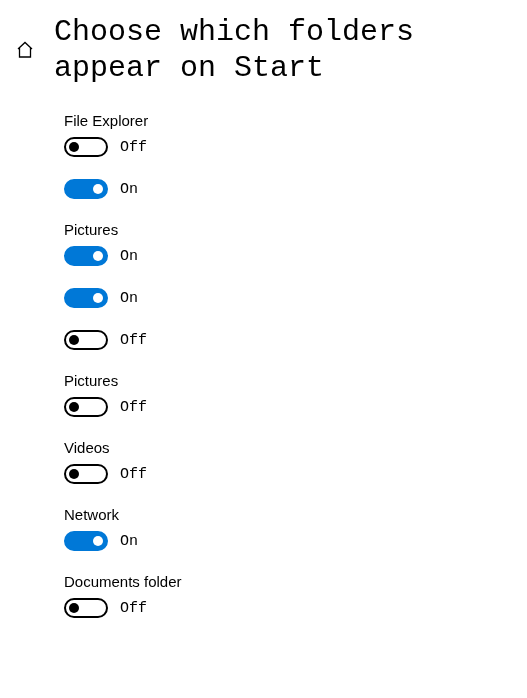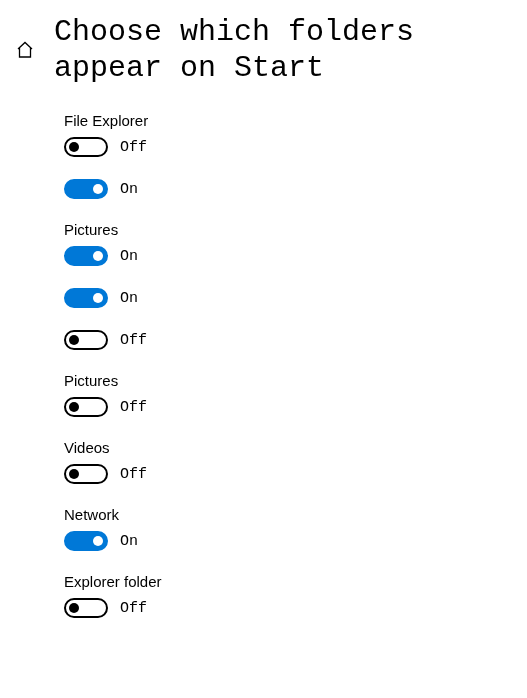--- a/index.html
+++ b/index.html
@@ -166,21 +166,21 @@
     <div class="setting-group">
       <div class="setting-label">Network</div>
       <div class="toggle-row">
         <div class="toggle on">
           <div class="knob"></div>
         </div>
         <div class="toggle-state">On</div>
       </div>
     </div>
     <div class="setting-group">
-      <div class="setting-label">Explorer folder</div>
+      <div class="setting-label">Documents folder</div>
       <div class="toggle-row">
         <div class="toggle off">
           <div class="knob"></div>
         </div>
         <div class="toggle-state">Off</div>
       </div>
     </div>
   </div>
 
 </body></html>

